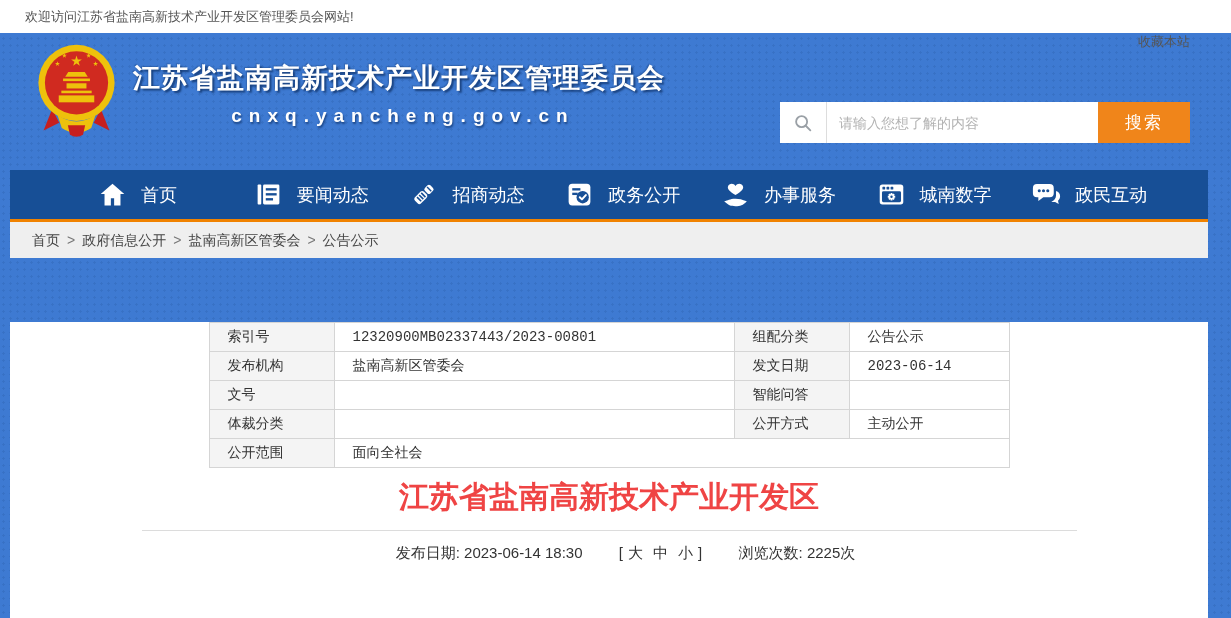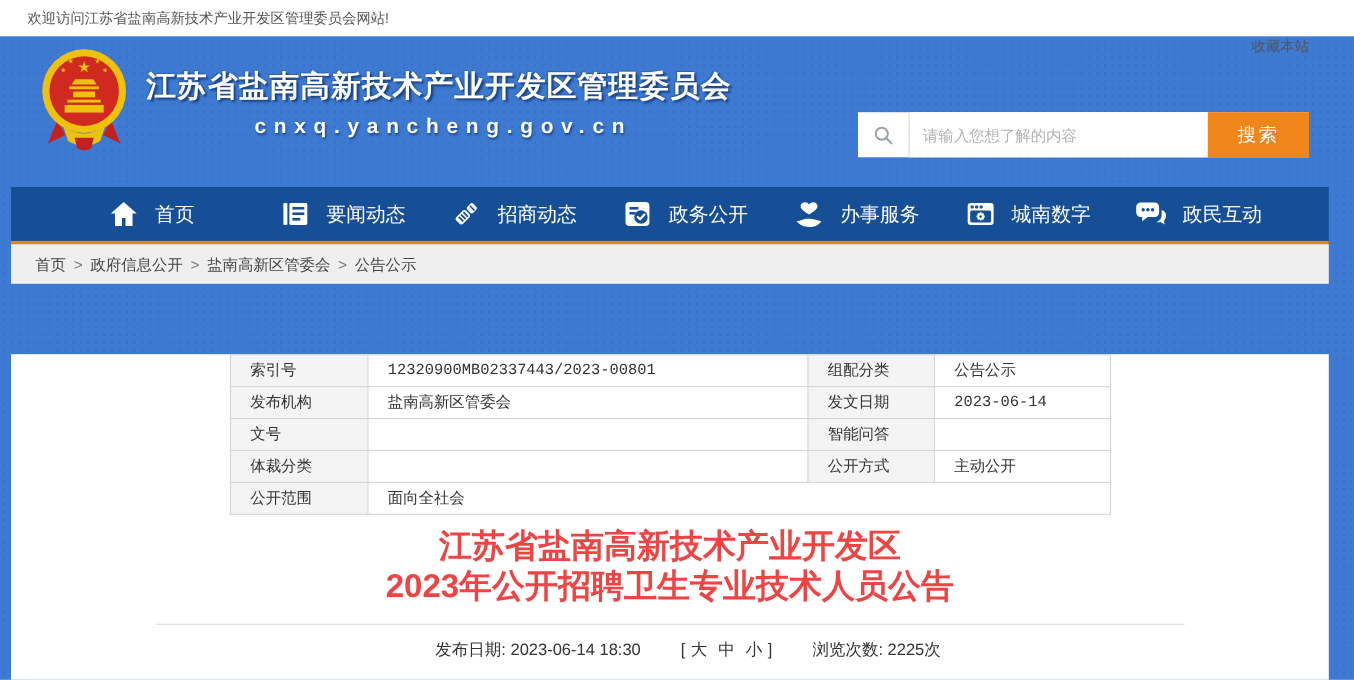--- a/index.html
+++ b/index.html
@@ -275,21 +275,20 @@
       </tr>
       <tr>
         <td class="lbl">公开范围</td>
         <td class="val" colspan="3">面向全社会</td>
       </tr>
     </tbody>
       </table>
 
     <div class="article-title">
       <div>江苏省盐南高新技术产业开发区</div>
-      <div>2023年公开招聘卫生专业技术人员公告</div>
     </div>
 
     <div class="divider"></div>
 
     <div class="meta">
       <span>发布日期:</span>
       <span>2023-06-14 18:30</span>
       <span class="gap"></span>
       <span class="bracket">[</span><span class="size-ctrl">大</span><span class="size-ctrl">中</span><span class="size-ctrl">小</span><span class="bracket">]</span>
       <span class="gap"></span>

